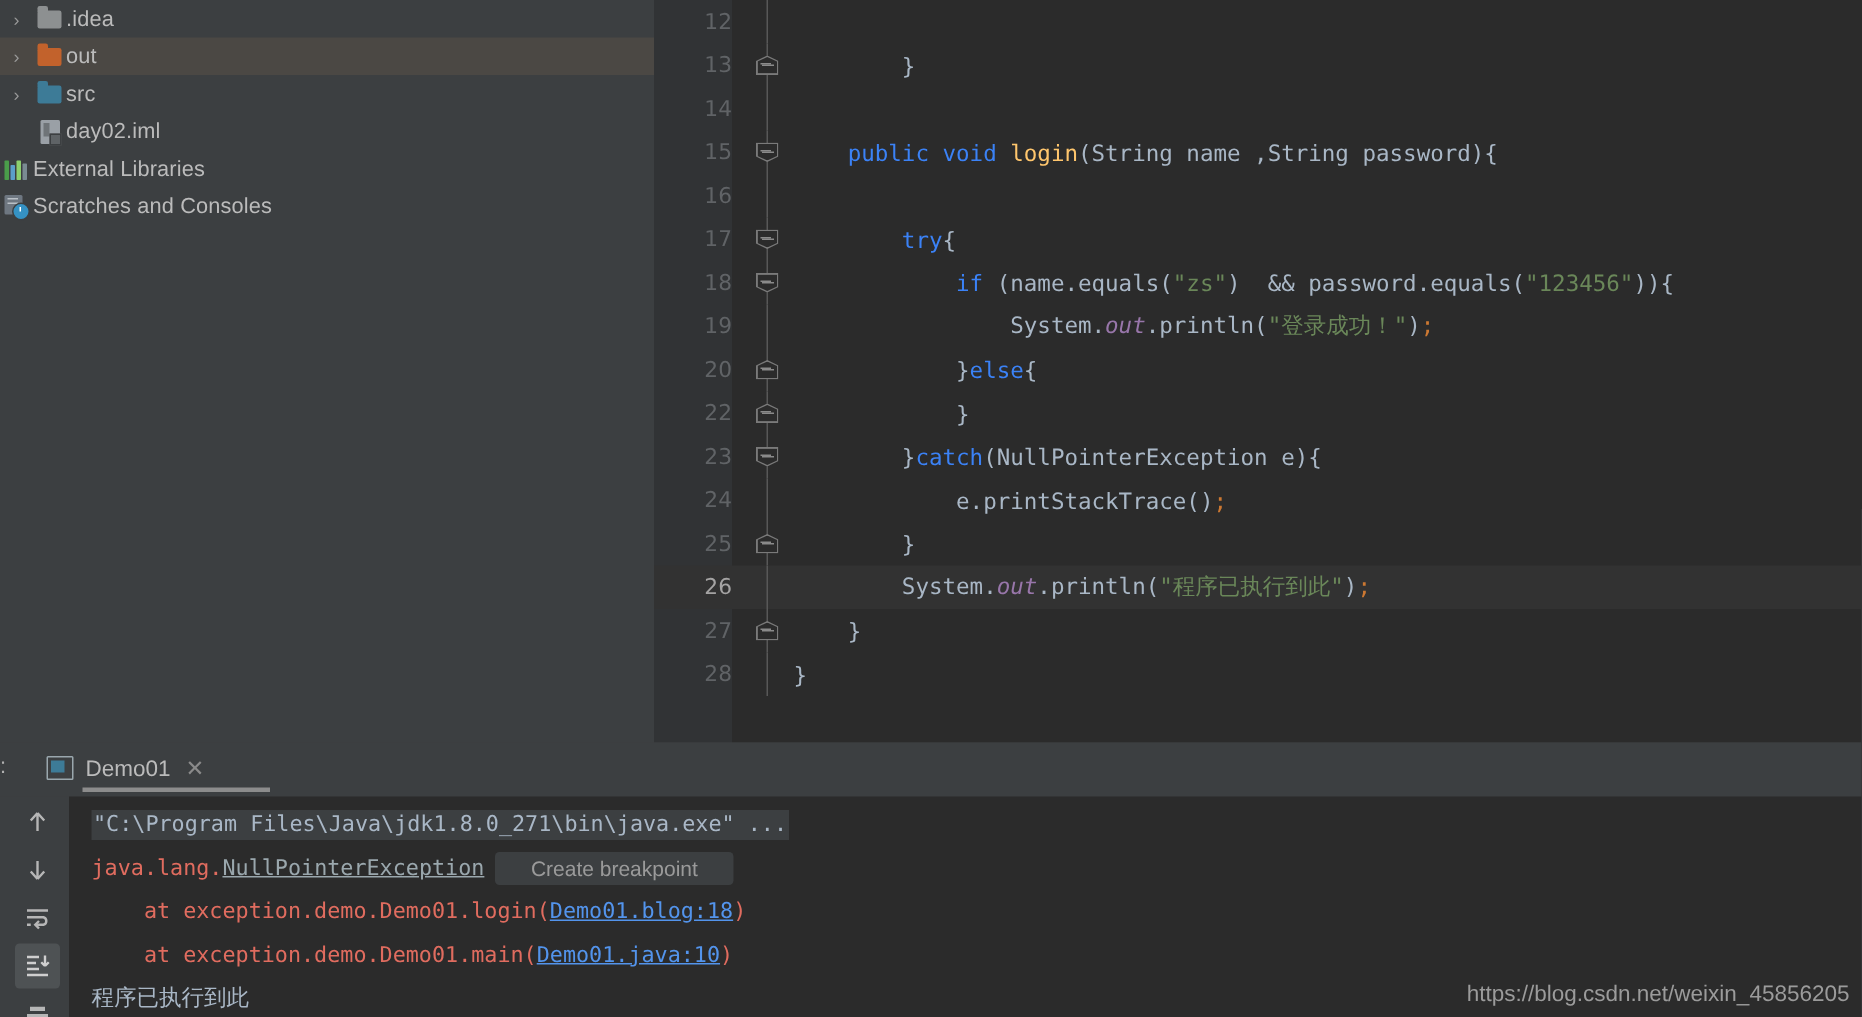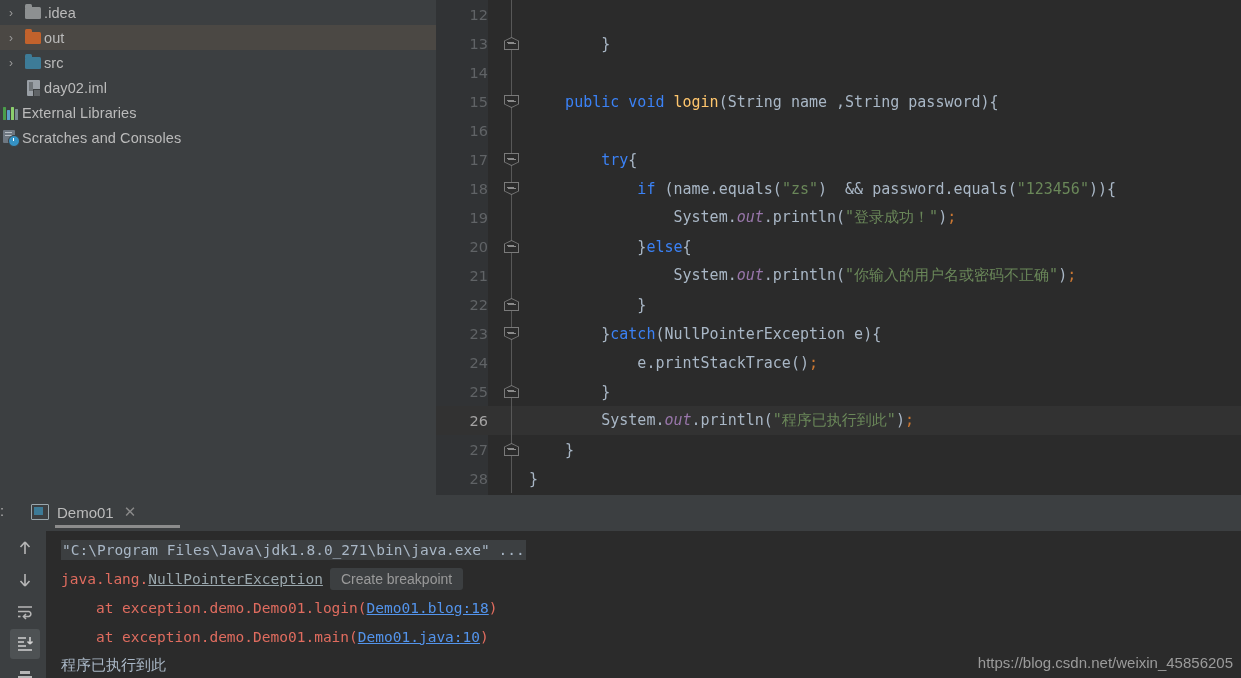--- a/index.html
+++ b/index.html
@@ -344,21 +344,21 @@
     color: #9aa7ad;
     text-decoration: underline;
   }
   .c-link-blue {
     color: #5394ec;
     text-decoration: underline;
   }
   .c-badge {
     color: #9a9a9a;
     background: #3c3f41;
-    padding: 3px 11px;
+    padding: 3px 24px;
     border-radius: 3px;
     margin-left: 7px;
     font-family: "Liberation Sans", sans-serif;
     font-size: 14px;
   }
   .c-out { color: #a9b7c6; font-family: "Liberation Sans", sans-serif; font-size: 15px;}
 
   #watermark {
     position: absolute;
     right: 8px; bottom: 7px;
@@ -507,27 +507,20 @@
           <span class="ed-fold">
             <span class="vline"></span>
             <span class="marker up">
               <span class="inner"></span>
               <span class="dash"></span>
             </span>
           </span>
           <span class="ed-code"><span class="pln">            }</span><span class="kw">else</span><span class="pln">{</span></span>
         </div>
         <div class="ed-row">
-          <span class="ed-lineno">21</span>
-          <span class="ed-fold">
-            <span class="vline"></span>
-          </span>
-          <span class="ed-code"><span class="pln">                System.</span><span class="field">out</span><span class="pln">.println(</span><span class="str">"你输入的用户名或密码不正确"</span><span class="pln">)</span><span class="semi">;</span></span>
-        </div>
-        <div class="ed-row">
           <span class="ed-lineno">22</span>
           <span class="ed-fold">
             <span class="vline"></span>
             <span class="marker up">
               <span class="inner"></span>
               <span class="dash"></span>
             </span>
           </span>
           <span class="ed-code"><span class="pln">            }</span></span>
         </div>

